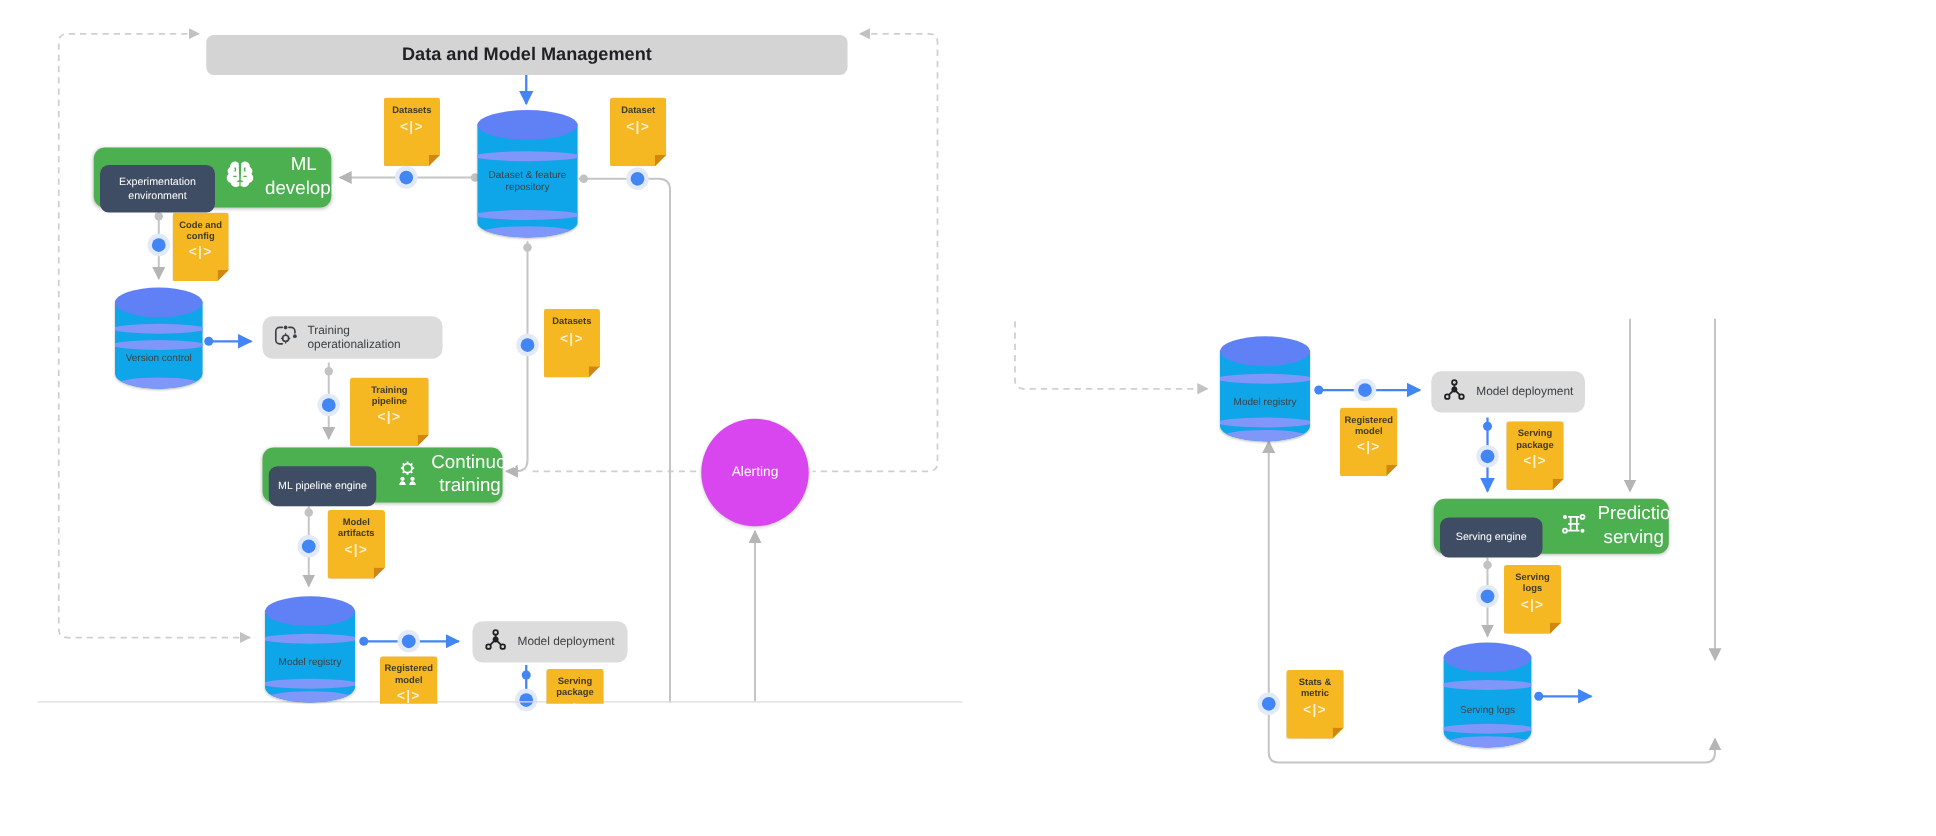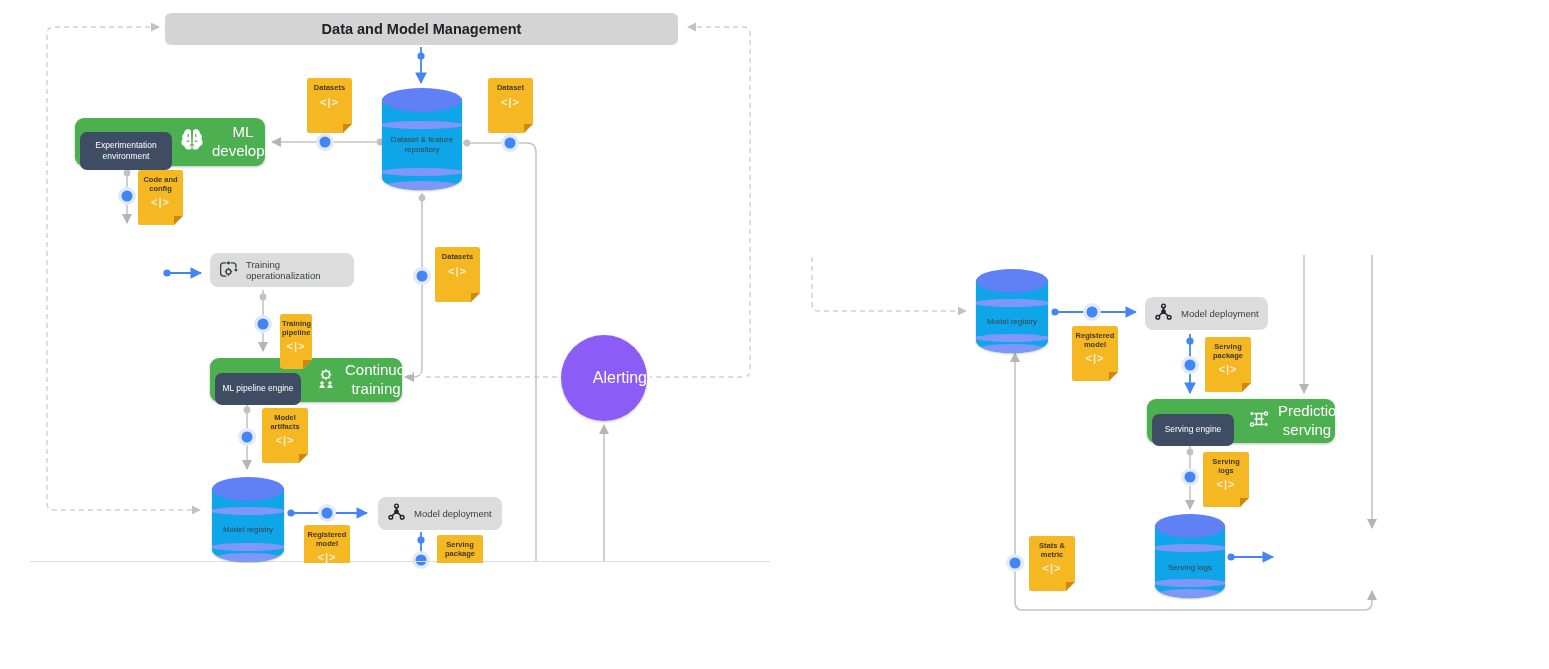--- a/index.html
+++ b/index.html
@@ -22,22 +22,22 @@
               clip-path:polygon(0 100%,100% 0,0 0);}
   .note .nt{font-size:7.5px;font-weight:700;color:#3f3a2a;line-height:1.15;}
   .note .ng{margin-top:3px;font-size:11px;font-weight:700;color:rgba(255,255,255,.8);letter-spacing:1px;}
   .db{position:absolute;z-index:3;}
   .db .top{position:absolute;left:0;right:0;top:0;height:24px;border-radius:50%;background:#6080f5;z-index:2;}
   .db .body{position:absolute;left:0;right:0;top:11px;bottom:0;background:#0ea5e9;
             border-radius:0 0 50% 50% / 0 0 12px 12px;box-shadow:0 1px 2px rgba(60,64,67,.35);overflow:hidden;}
   .db .st{position:absolute;left:-2px;right:-2px;height:8px;border-radius:50%;background:#7e97f8;}
   .db .bot{position:absolute;left:-2px;right:-2px;bottom:-4px;height:13px;border-radius:50%;background:#7e97f8;}
   .db .lbl{position:absolute;left:1px;right:1px;text-align:center;font-size:8px;color:#3c4043;line-height:1.25;}
-  .circle{position:absolute;border-radius:50%;background:#8b5cf6;color:#fff;display:flex;align-items:center;
-          justify-content:flex-end;font-size:16px;box-shadow:0 1px 3px rgba(0,0,0,.2);z-index:3;}
+  .circle{position:absolute;border-radius:50%;background:#d946ef;color:#fff;display:flex;align-items:center;
+          justify-content:center;font-size:11px;box-shadow:0 1px 3px rgba(0,0,0,.2);z-index:3;}
   .pageedge{position:absolute;left:30px;top:561px;width:740px;height:1px;background:#dcdcdc;}
   .rz{position:absolute;z-index:3;}
 </style>
 </head>
 <body>
 
 <div id="canvas">
 
   <svg id="connectors" width="1549" height="669" viewBox="0 0 1549 669">
     <defs>
@@ -131,21 +131,21 @@
           <circle cx="1190" cy="365" r="5.5"></circle>
             <circle cx="1190" cy="477" r="5.5"></circle>
             <circle cx="1015" cy="563" r="5.5"></circle>
         </g>
       </g>
     </g>
   </svg>
 
   <div id="left-page">
 
-    <div class="titlebar" style="left:165px;top:13px;width:513px;height:32px">
+    <div class="titlebar" style="left:165px;top:28px;width:513px;height:32px">
       <span>Data and Model Management</span>
     </div>
 
     <div class="green" style="left:75px;top:118px;width:190px;height:48px">
       <div class="chip" style="width:92px;height:38px">Experimentation environment</div>
       <span>
         <svg width="26" height="24" viewBox="0 0 24 22">
           <path fill="#fff" d="M11 2.2C9.8.8 7.6.6 6.2 1.7 5 2.6 4.6 3.8 4.8 5 3.6 5.6 2.8 6.8 2.8 8.1c0 .8.3 1.6.8 2.2-.9.7-1.4 1.7-1.4 2.9 0 1.7 1.2 3.2 2.8 3.6.4 1.8 2 3.1 3.9 3.1 1 0 2-.4 2.7-1.1z"></path>
           <path fill="#fff" d="M13 2.2c1.2-1.4 3.4-1.6 4.8-.5 1.2.9 1.6 2.1 1.4 3.3 1.2.6 2 1.8 2 3.1 0 .8-.3 1.6-.8 2.2.9.7 1.4 1.7 1.4 2.9 0 1.7-1.2 3.2-2.8 3.6-.4 1.8-2 3.1-3.9 3.1-1 0-2-.4-2.7-1.1z"></path>
           <path stroke="#4caf50" stroke-width="1" fill="none" d="M8 5.5c1 .6 1 2.2 0 2.8 M16 5.5c-1 .6-1 2.2 0 2.8 M7 12h2.5 M14.5 12H17 M10 16c.8-.8 3.2-.8 4 0"></path>
@@ -157,20 +157,29 @@
     <div class="db" style="left:382px;top:88px;width:80px;height:102px">
       <div class="top"></div>
       <div class="body">
         <i class="st" style="top:24%"></i>
         <div class="lbl" style="top:40%">Dataset &amp; feature repository</div>
         <i class="st" style="top:76%"></i>
         <i class="bot"></i>
       </div>
     </div>
 
+    <div class="db" style="left:92px;top:230px;width:70px;height:81px">
+      <div class="top"></div>
+      <div class="body">
+        <i class="st" style="top:26%"></i>
+          <i class="st" style="top:44%"></i>
+        <div class="lbl" style="top:58%">Version control</div>
+        <i class="bot"></i>
+      </div>
+    </div>
 
     <div class="gbox" style="left:210px;top:253px;width:144px;height:34px">
       <span>
         <svg width="21" height="21" viewBox="0 0 24 24" fill="none" stroke="#3c4043" stroke-width="1.5" stroke-linecap="round">
           <path d="M9 4.5H6.5A3.5 3.5 0 0 0 3 8v8a3.5 3.5 0 0 0 3.5 3.5H9"></path>
           <path d="M15 4.5h2A3.5 3.5 0 0 1 20.5 8v1.5"></path>
           <circle cx="12" cy="4.5" r="1.7" fill="#3c4043" stroke="none"></circle>
           <circle cx="20.5" cy="12.5" r="1.7" fill="#3c4043" stroke="none"></circle>
           <circle cx="12" cy="14.5" r="2.8"></circle>
           <path stroke-width="1.2" d="M12 10.2v1.3 M12 17.5v1.3 M8.2 14.5h1.3 M14.5 14.5h1.3"></path>
@@ -238,21 +247,21 @@
     <div class="note" style="left:138px;top:170px;width:45px">
       <div class="nt">Code and config</div>
       <div class="ng">&lt;|&gt;</div>
         <div class="fold"></div>
     </div>
     <div class="note" style="left:435px;top:247px;width:45px">
       <div class="nt">Datasets</div>
       <div class="ng">&lt;|&gt;</div>
         <div class="fold"></div>
     </div>
-    <div class="note" style="left:280px;top:314px;width:32px">
+    <div class="note" style="left:280px;top:302px;width:63px">
       <div class="nt">Training pipeline</div>
       <div class="ng">&lt;|&gt;</div>
         <div class="fold"></div>
     </div>
     <div class="note" style="left:262px;top:408px">
       <div class="nt">Model artifacts</div>
       <div class="ng">&lt;|&gt;</div>
         <div class="fold"></div>
     </div>
     <div class="note" style="left:304px;top:525px">

